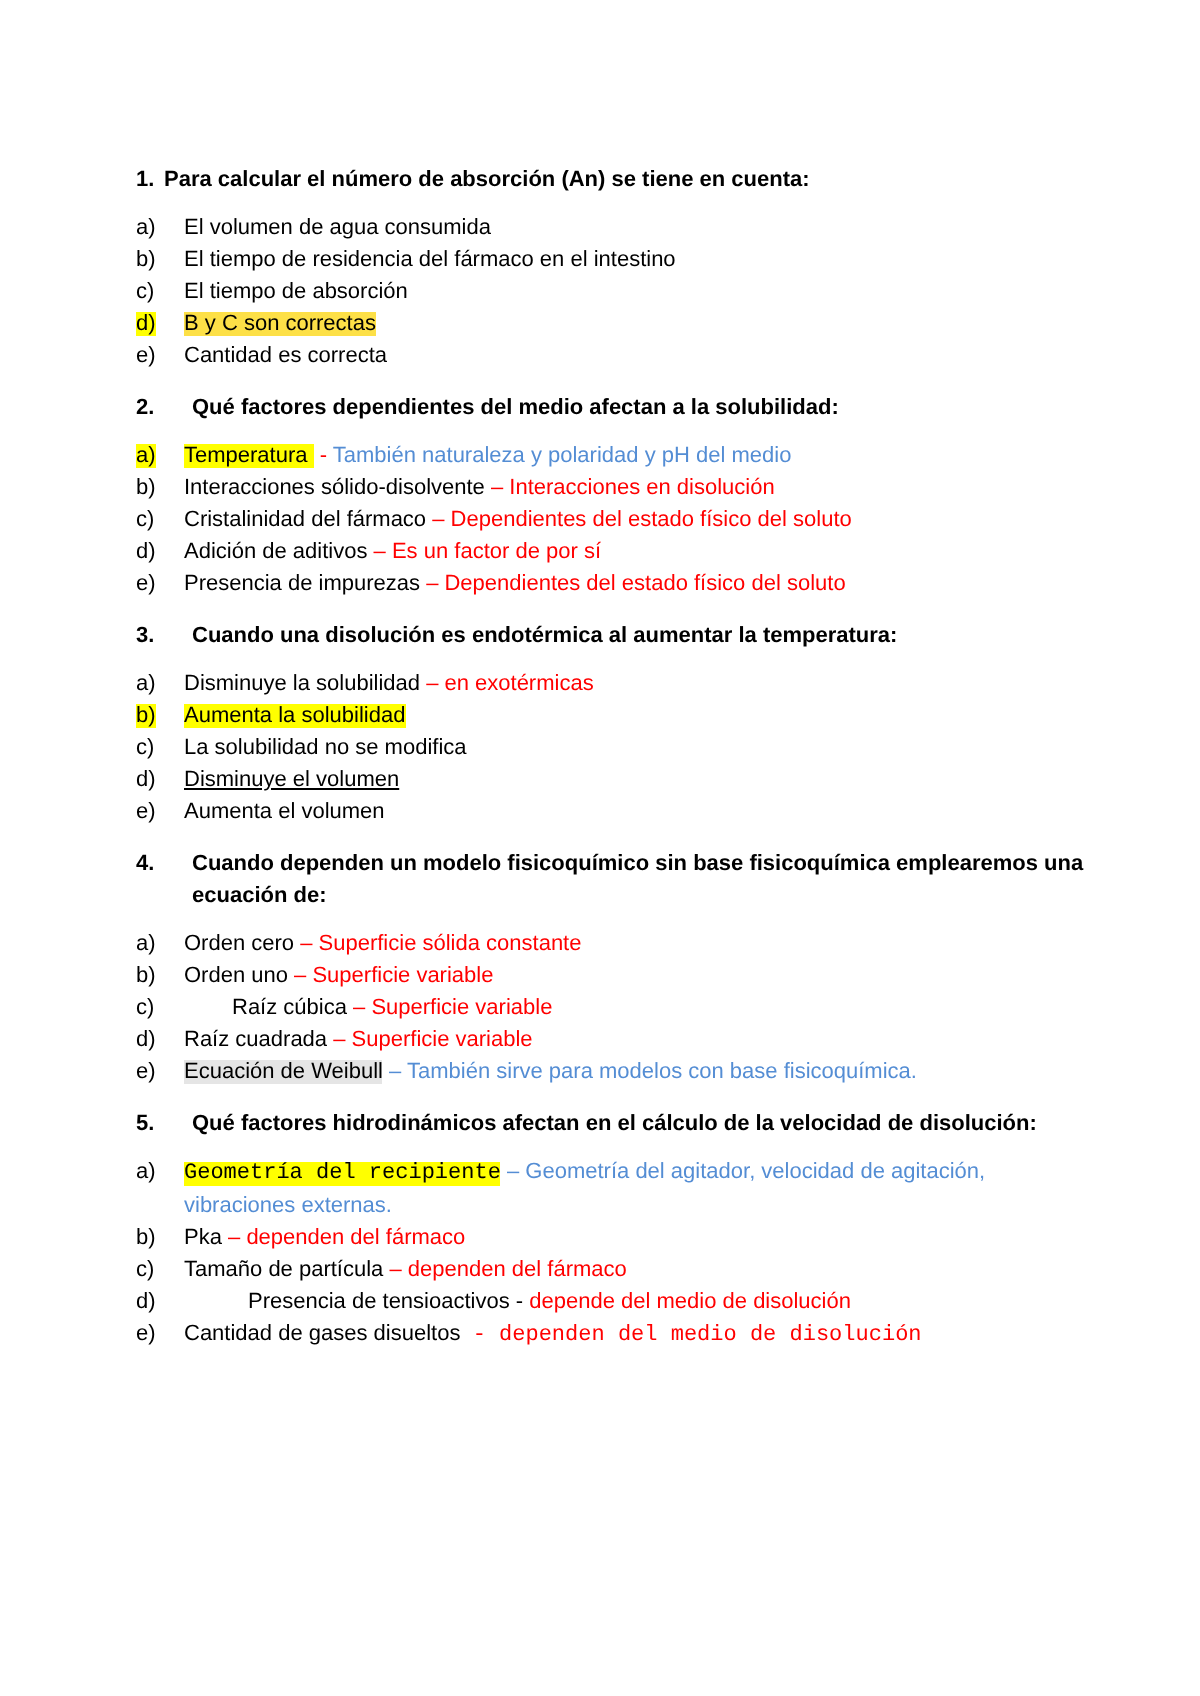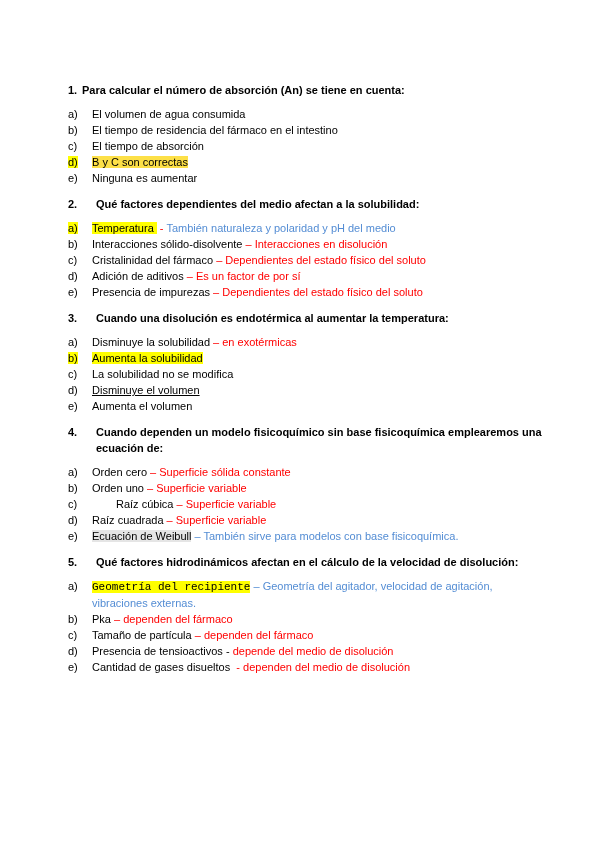--- a/index.html
+++ b/index.html
@@ -59,21 +59,21 @@
           <div class="option">
             <span class="opt-letter"><span class="seg">c)</span></span>
             <span class="opt-text"><span class="seg" style="color: rgb(0, 0, 0);">El tiempo de absorción</span></span>
           </div>
           <div class="option">
             <span class="opt-letter"><span class="seg" style="background: rgb(255, 255, 0);">d)</span></span>
             <span class="opt-text"><span class="seg" style="color: rgb(0, 0, 0); background: #fde047;">B y C son correctas</span></span>
           </div>
           <div class="option">
             <span class="opt-letter"><span class="seg">e)</span></span>
-            <span class="opt-text"><span class="seg" style="color: rgb(0, 0, 0);">Ninguna es aumentar</span></span>
+            <span class="opt-text"><span class="seg" style="color: rgb(0, 0, 0);">Cantidad es correcta</span></span>
           </div>
         </div>
       </div>
       <div class="question">
         <div class="q-heading">
           <span class="q-num">2.</span>
           <span class="q-title">Qué factores dependientes del medio afectan a la solubilidad:</span>
         </div>
         <div class="options">
           <div class="option">
@@ -167,22 +167,22 @@
           <div class="option">
             <span class="opt-letter"><span class="seg">b)</span></span>
             <span class="opt-text"><span class="seg" style="color: rgb(0, 0, 0); margin-top: 36px;">Pka </span><span class="seg" style="color: rgb(255, 0, 0);">– dependen del fármaco</span></span>
           </div>
           <div class="option">
             <span class="opt-letter"><span class="seg">c)</span></span>
             <span class="opt-text"><span class="seg" style="color: rgb(0, 0, 0);">Tamaño de partícula </span><span class="seg" style="color: rgb(255, 0, 0);">– dependen del fármaco</span></span>
           </div>
           <div class="option">
             <span class="opt-letter"><span class="seg">d)</span></span>
-            <span class="opt-text"><span class="seg" style="color: rgb(0, 0, 0);">Presencia de tensioactivos - </span><span class="seg" style="color: rgb(255, 0, 0);">depende del medio de disolución</span></span>
+            <span class="opt-text"><span class="seg" style="color: rgb(0, 0, 0); margin-left: 32px;">Presencia de tensioactivos - </span><span class="seg" style="color: rgb(255, 0, 0);">depende del medio de disolución</span></span>
           </div>
           <div class="option">
             <span class="opt-letter"><span class="seg">e)</span></span>
-            <span class="opt-text"><span class="seg" style="color: rgb(0, 0, 0);">Cantidad de gases disueltos  </span><span class="seg" style="color: rgb(255, 0, 0);">- dependen del medio de disolución</span></span>
+            <span class="opt-text"><span class="seg" style="color: rgb(0, 0, 0);">Cantidad de gases disueltos  </span><span class="seg" style="color: rgb(255, 0, 0); font-family: Liberation Mono, monospace;">- dependen del medio de disolución</span></span>
           </div>
         </div>
       </div>
     </section>
 </main>
 
 </body></html>

